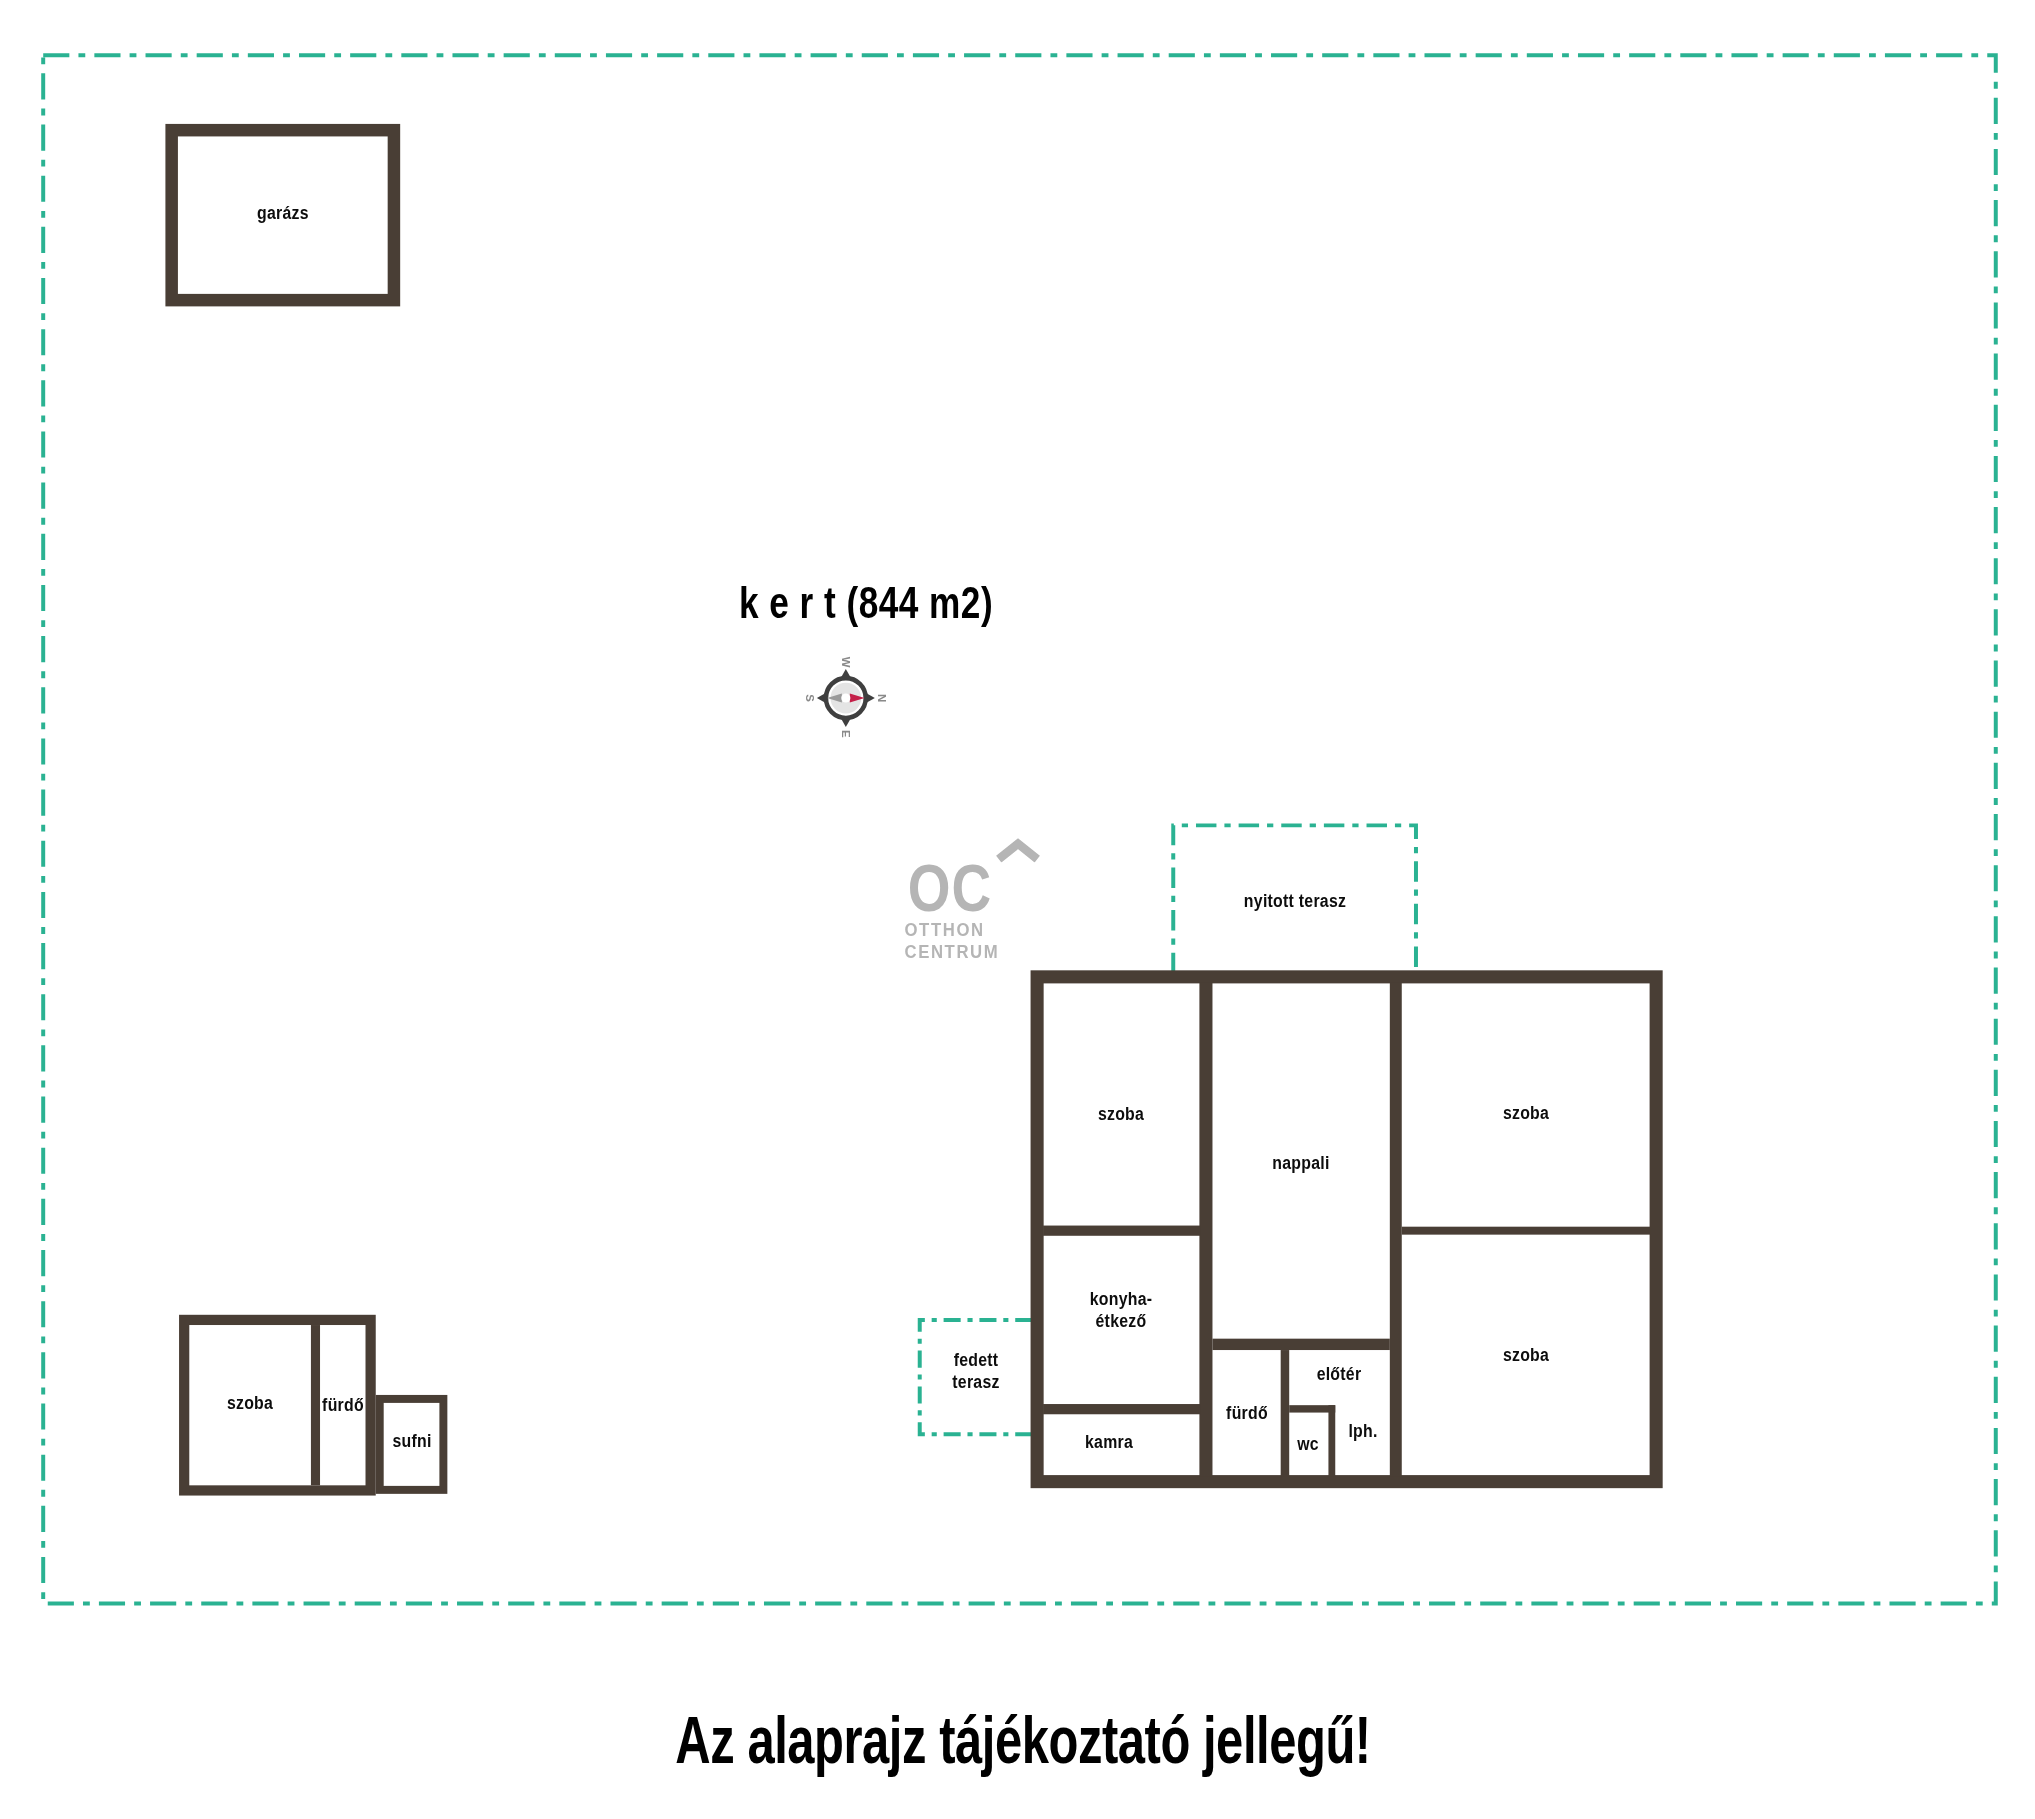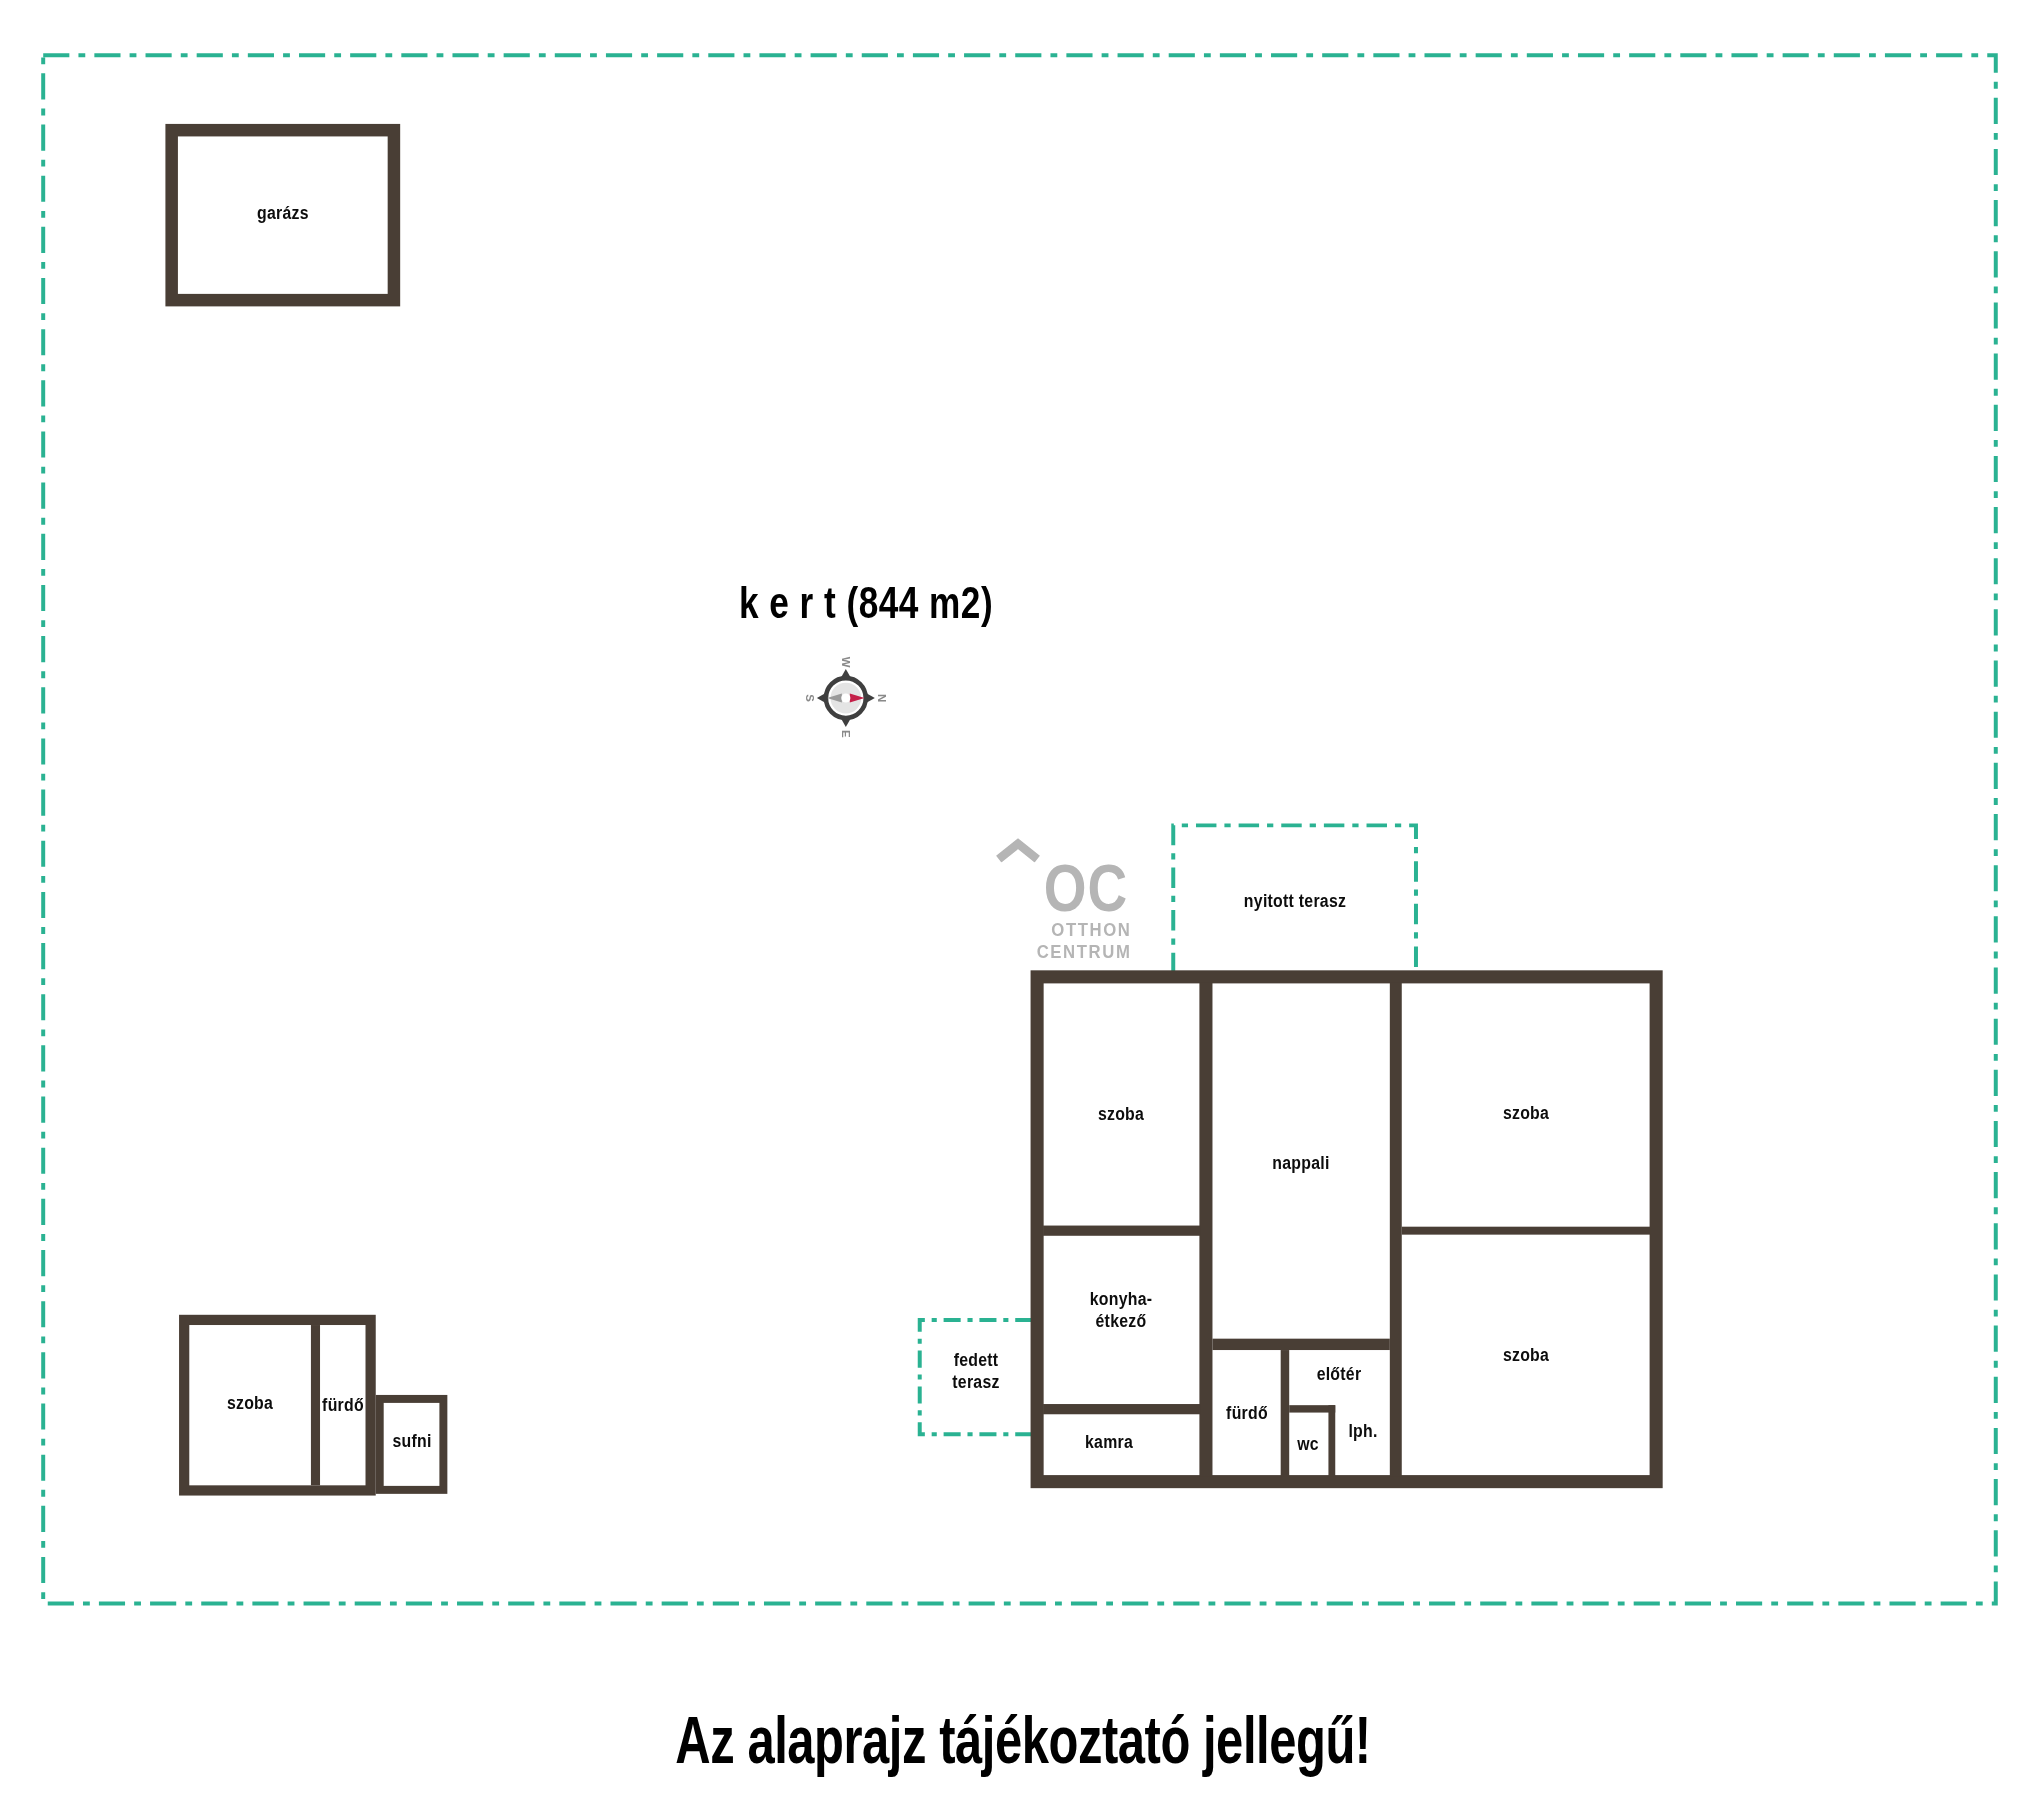--- a/index.html
+++ b/index.html
@@ -37,21 +37,21 @@
     color:#000;
     font-weight:bold;
     font-size:67px;
     white-space:nowrap;
     letter-spacing:-0.6px;
   }
   .logo {
     position:absolute;
     left:1018px; top:910px;
     transform:translate(-50%,-50%);
-    text-align:right;
+    text-align:left;
     color:#b5b5b5;
     width:239px;
   }
   .logo .monogram {
     display:inline-block;
     transform:scaleX(0.82);
     font-weight:bold;
     font-size:67px;
     line-height:0.95;
     letter-spacing:1.1px;

